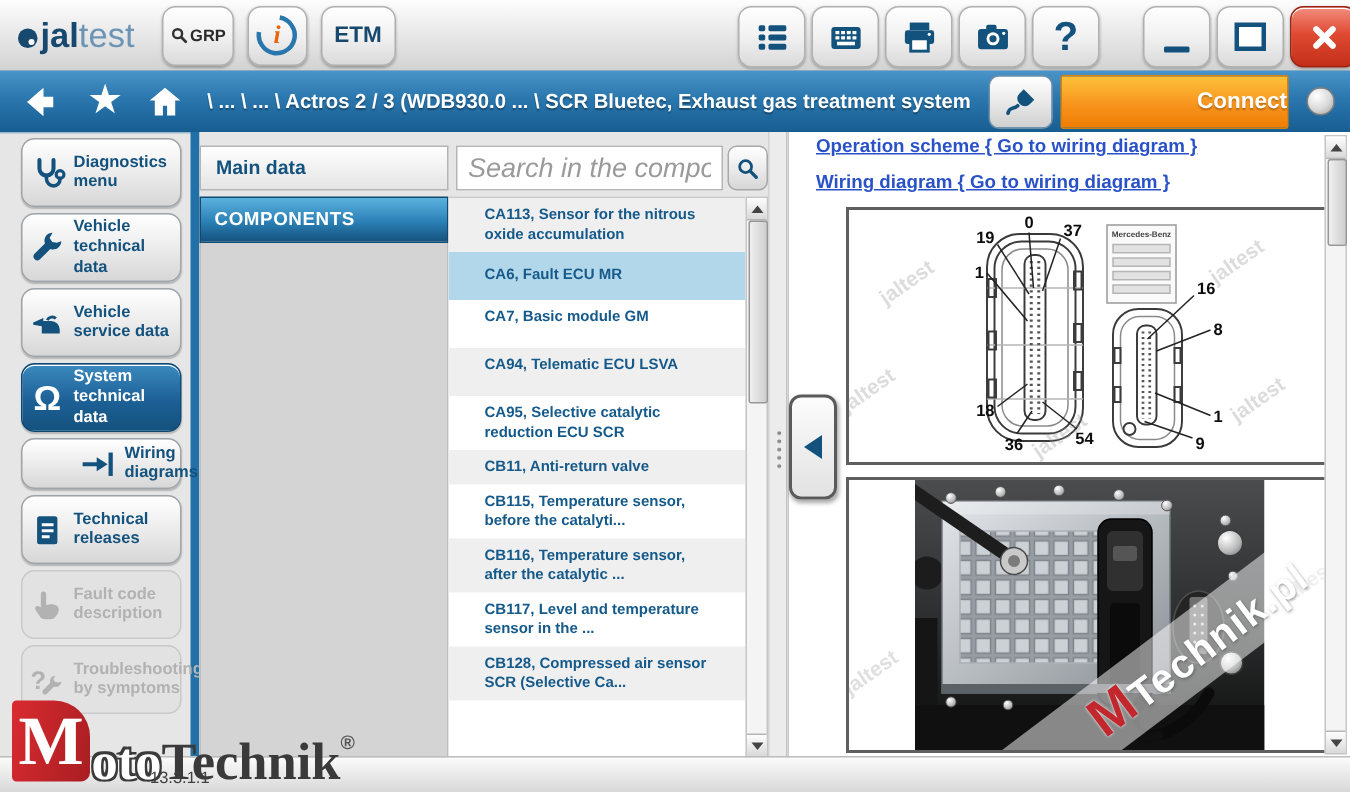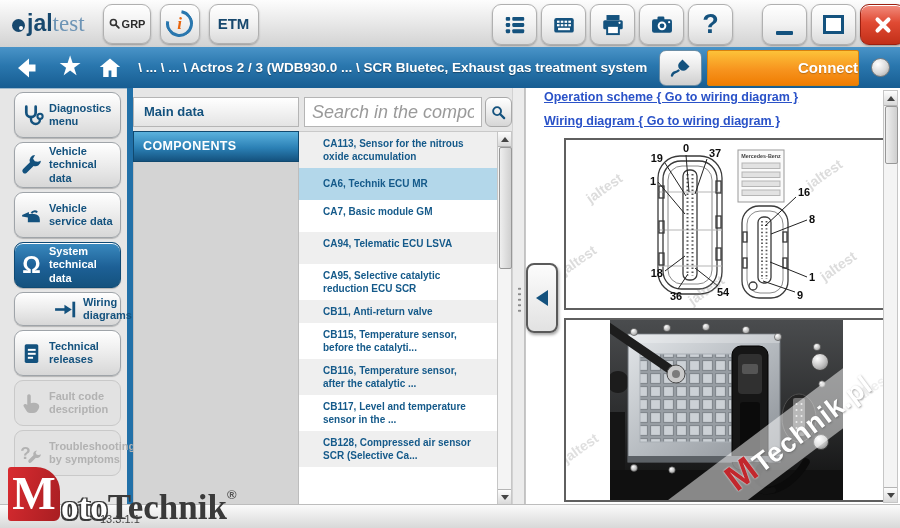--- a/index.html
+++ b/index.html
@@ -7,21 +7,21 @@
        font-family:"Liberation Sans",sans-serif;-webkit-font-smoothing:antialiased;}
 
   
   .toolbar{position:absolute;top:0;left:0;right:0;height:47px;
     background:linear-gradient(#fdfdfd,#eaeaea 45%,#d2d2d2);
     border-bottom:1px solid #a8a8a8;display:flex;align-items:center;}
   .logo{margin-left:12px;display:flex;align-items:center;font-size:23px;line-height:1;}
   .logo .dot{width:13px;height:13px;background:#17486e;border-radius:50%;position:relative;margin-right:2px;margin-top:4px;}
   .logo .dot::after{content:"";position:absolute;right:2px;bottom:2px;width:4px;height:4px;background:#fff;border-radius:50%;}
   .logo .jal{color:#17486e;font-weight:bold;}
-  .logo .test{color:#6d94b5;font-family:Liberation Serif, serif;}
+  .logo .test{color:#6d94b5;}
   .tb-group{margin-left:18px;display:flex;gap:9px;}
   .tb-btn{height:38px;border:1px solid #b0b0b0;border-radius:9px;
     background:linear-gradient(#ffffff,#f1f1f1 50%,#dadada);
     box-shadow:0 1px 2px rgba(0,0,0,.28), inset 0 1px 0 #fff;
     display:flex;align-items:center;justify-content:center;cursor:pointer;}
   .grp-btn{width:46px;font-size:11px;font-weight:bold;color:#2b2b2b;gap:1px;}
   .info-btn{width:38px;}
   .info-ring{width:21px;height:21px;border:3px solid #2a77ae;border-top-color:transparent;border-radius:50%;
     display:flex;align-items:center;justify-content:center;transform:rotate(-35deg);}
   .info-i{transform:rotate(35deg);color:#e8650d;font:italic bold 17px "Liberation Serif",serif;}
@@ -357,21 +357,21 @@
     <div class="search-btn">
       <svg width="17" height="17" viewBox="0 0 24 24">
           <circle cx="10" cy="10" r="5.6" fill="none" stroke="#14527e" stroke-width="2.6"></circle>
           <line x1="14.5" y1="14.5" x2="20" y2="20" stroke="#14527e" stroke-width="3.2" stroke-linecap="round"></line>
         </svg>
     </div>
     <div class="cat-header">COMPONENTS</div>
     <div class="cat-col"></div>
     <div class="comp-list">
       <div class="comp-item odd">CA113, Sensor for the nitrous oxide accumulation</div>
-      <div class="comp-item selected">CA6, Technik ECU MR</div>
+      <div class="comp-item selected">CA6, Fault ECU MR</div>
       <div class="comp-item pad">CA7, Basic module GM</div>
       <div class="comp-item odd pad">CA94, Telematic ECU LSVA</div>
       <div class="comp-item">CA95, Selective catalytic reduction ECU SCR</div>
       <div class="comp-item odd">CB11, Anti-return valve</div>
       <div class="comp-item">CB115, Temperature sensor, before the catalyti...</div>
       <div class="comp-item odd">CB116, Temperature sensor, after the catalytic ...</div>
       <div class="comp-item">CB117, Level and temperature sensor in the ...</div>
       <div class="comp-item odd">CB128, Compressed air sensor SCR (Selective Ca...</div>
 
     </div>

